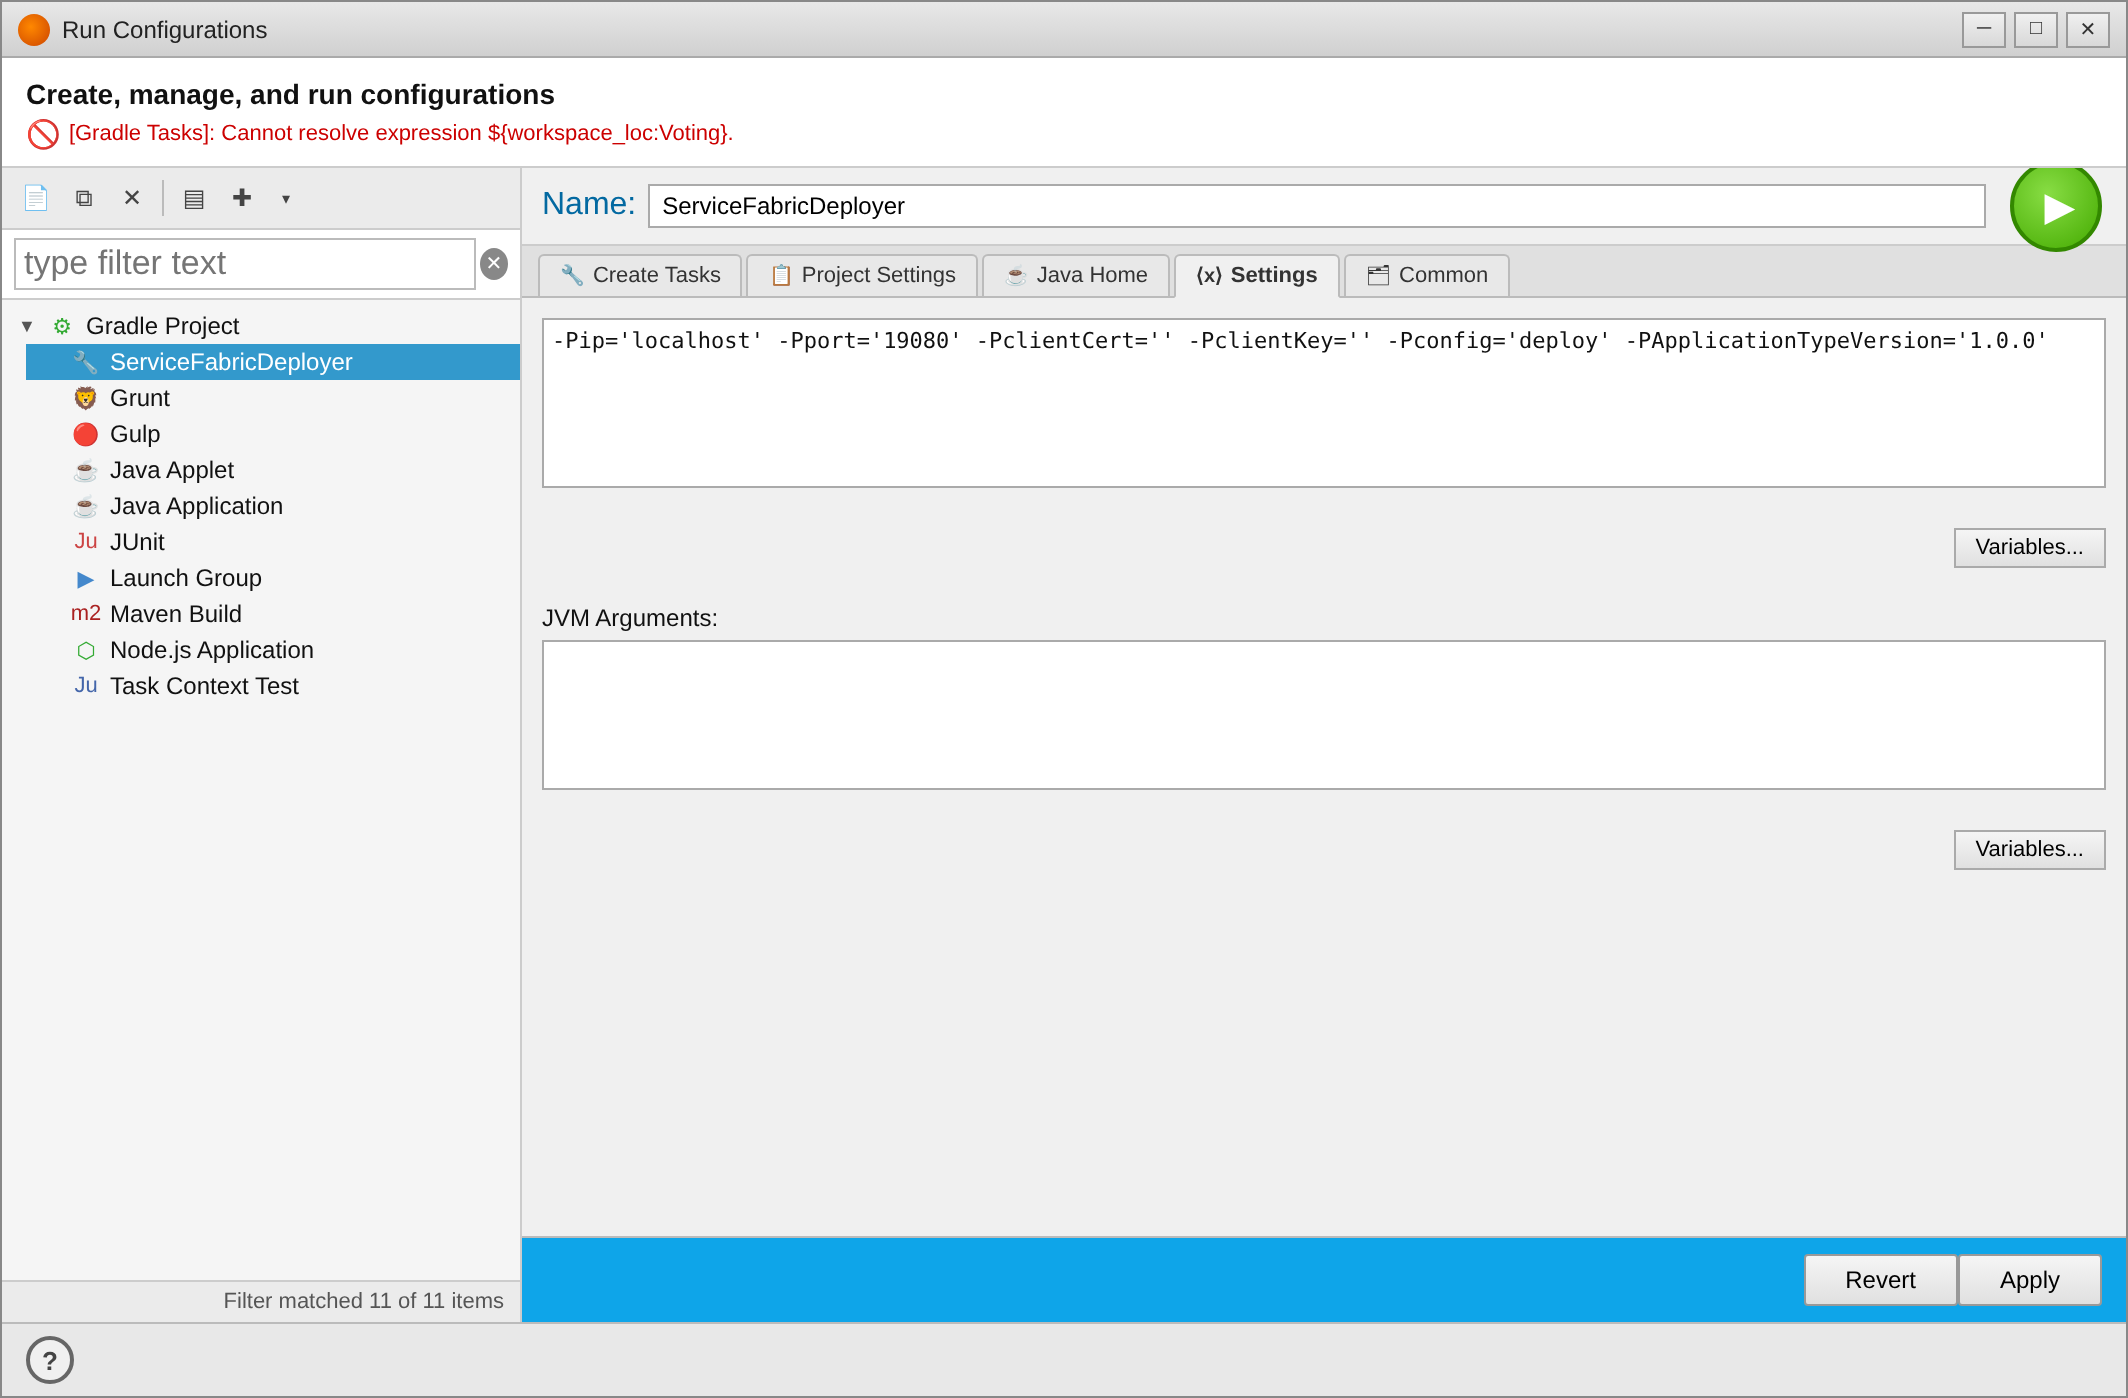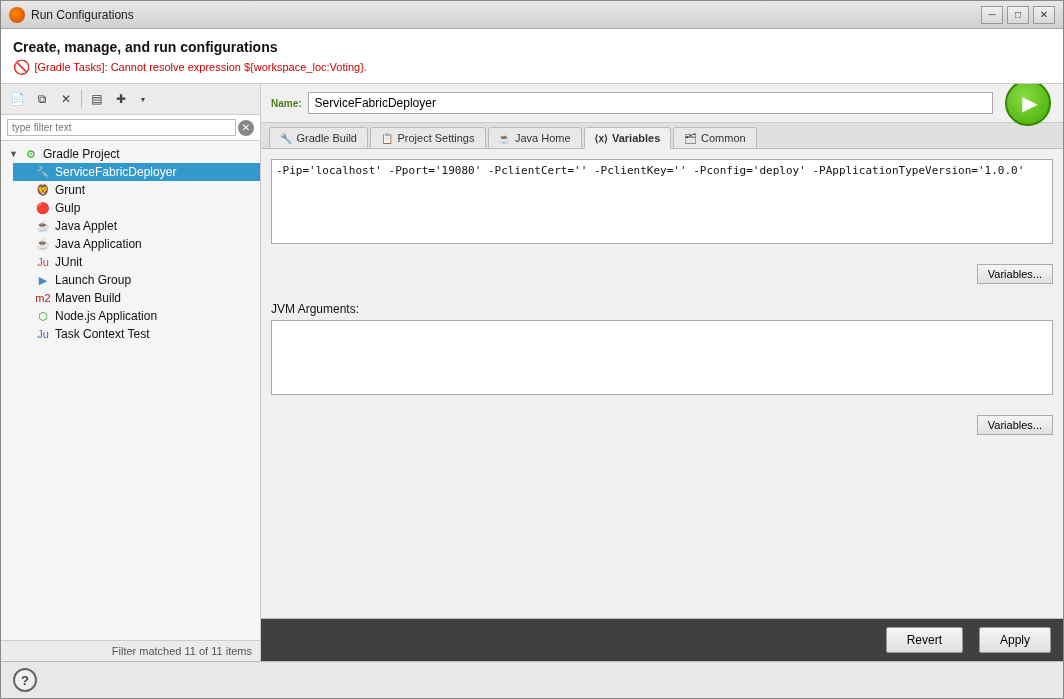--- a/index.html
+++ b/index.html
@@ -156,21 +156,21 @@
       align-items: center;
       padding: 4px 6px;
       border-bottom: 1px solid #ccc;
       background: white;
     }
 
     .filter-input {
       flex: 1;
       border: 1px solid #bbb;
       padding: 2px 4px;
-      font-size: 10px;
+      font-size: 17px;
       color: #888;
       outline: none;
     }
 
     .filter-clear {
       width: 16px;
       height: 16px;
       background: #888;
       border-radius: 50%;
       display: flex;
@@ -235,23 +235,22 @@
 
     
     .right-panel {
       flex: 1;
       display: flex;
       flex-direction: column;
       background: #f0f0f0;
     }
 
     .name-label {
-      font-size: 10px;
-      color: #4d7c0f;
-      font-weight: bold;
+      font-size: 16px;
+      color: #0369a1;
     }
 
     .name-input {
       flex: 1;
       height: 22px;
       border: 1px solid #aaa;
       padding: 2px 6px;
       font-size: 12px;
       background: white;
     }
@@ -364,23 +363,23 @@
       border: 1px solid #aaa;
       cursor: pointer;
       margin-bottom: 8px;
     }
 
     .bottom-bar {
       display: flex;
       align-items: center;
       justify-content: flex-end;
       padding: 8px 12px;
-      gap: 16px;
+      gap: 0;
       border-top: 1px solid #bbb;
-      background: #404040;
+      background: #0ea5e9;
     }
 
     .bottom-btn {
       padding: 5px 20px;
       font-size: 12px;
       background: linear-gradient(to bottom, #f5f5f5, #e0e0e0);
       border: 1px solid #999;
       cursor: pointer;
       border-radius: 2px;
     }
@@ -555,33 +554,33 @@
         <span class="name-label">Name:</span>
         <input class="name-input" type="text" style="flex: 1 1 0%; height: 22px; border: 1px solid rgb(170, 170, 170); padding: 2px 6px; font-size: 12px; background: white;" value="ServiceFabricDeployer">
         <div class="run-button-big" style="position:absolute; right:12px; top:50%; transform:translateY(-50%); width:46px; height:46px; background:radial-gradient(circle at 40% 35%, #88dd44, #44aa00); border-radius:50%; border:2px solid #338800; display:flex; align-items:center; justify-content:center; cursor:pointer;">
           <span class="run-play" style="color:white; font-size:20px; margin-left:4px;">▶</span>
         </div>
       </div>
 
       <div class="tabs-row">
         <div class="tab">
           <span class="tab-icon">🔧</span>
-          <span>Gradle Build</span>
+          <span>Create Tasks</span>
         </div>
         <div class="tab">
           <span class="tab-icon">📋</span>
           <span>Project Settings</span>
         </div>
         <div class="tab">
           <span class="tab-icon">☕</span>
           <span>Java Home</span>
         </div>
         <div class="tab active">
           <span class="tab-icon">⟨x⟩</span>
-          <span>Variables</span>
+          <span>Settings</span>
         </div>
         <div class="tab">
           <span class="tab-icon">🗂</span>
           <span>Common</span>
         </div>
       </div>
 
       <div class="content-area">
 
         <div class="text-area-container">

